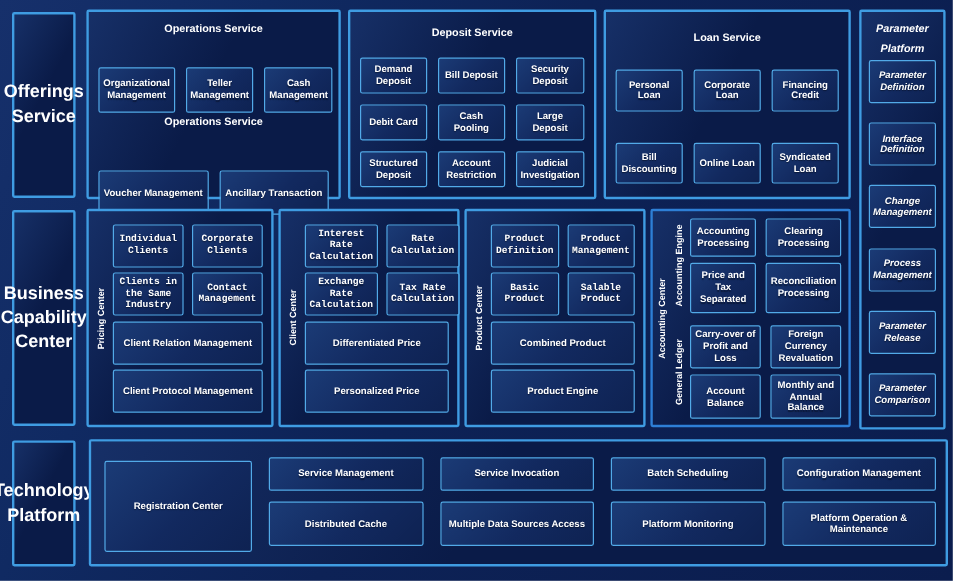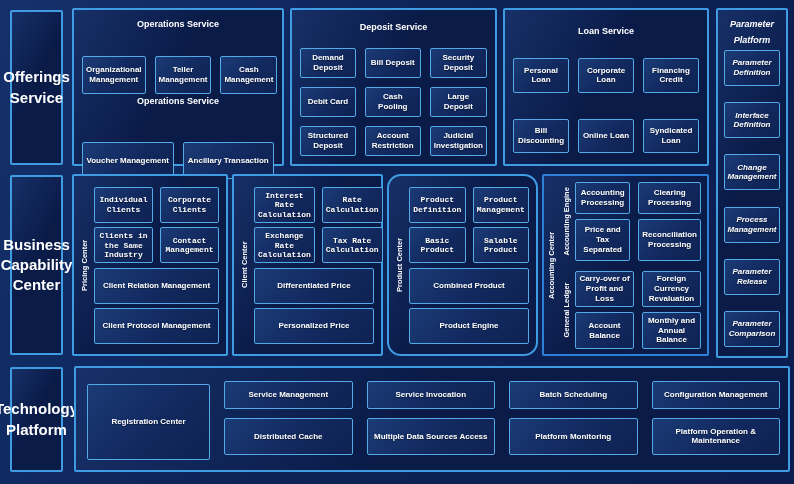--- a/index.html
+++ b/index.html
@@ -55,21 +55,21 @@
   #panel-parameter .box{height:36px;}
   
   .mid-panel .vlabel{left:2px;top:0;bottom:0;width:16px;}
   .mid-content{position:absolute;left:20px;right:7px;top:11px;bottom:10px;
     display:flex;flex-direction:column;justify-content:space-between;}
   .mid-content .row2{display:flex;gap:7px;height:36px;font-family:Liberation Mono, monospace;}
   .mid-content .row2 .box{flex:1;}
   .mid-content .wide{height:36px;}
   #panel-pricing{left:72px;top:174px;width:156px;height:182px;}
   #panel-client{left:232px;top:174px;width:151px;height:182px;}
-  #panel-product{left:387px;top:174px;width:151px;height:182px;border-radius:14px;}
+  #panel-product{left:387px;top:174px;width:151px;height:182px;}
   #panel-accounting{left:542px;top:174px;width:167px;height:182px;border-color:#2e7fd6;}
   #panel-accounting .outer-vlabel{left:1px;top:0;bottom:0;width:13px;}
   .acc-sections{position:absolute;left:15px;right:6px;top:6px;bottom:5px;
     display:flex;flex-direction:column;gap:10px;}
   .acc-section{position:relative;flex:1;}
   .acc-section .vlabel{left:0;top:0;bottom:0;width:14px;}
   .acc-grid{position:absolute;left:16px;right:0;top:0;bottom:0;
     display:grid;grid-template-columns:1fr 1fr;gap:5px 8px;}
   
   #panel-bottom{left:74px;top:366px;width:716px;height:106px;}

